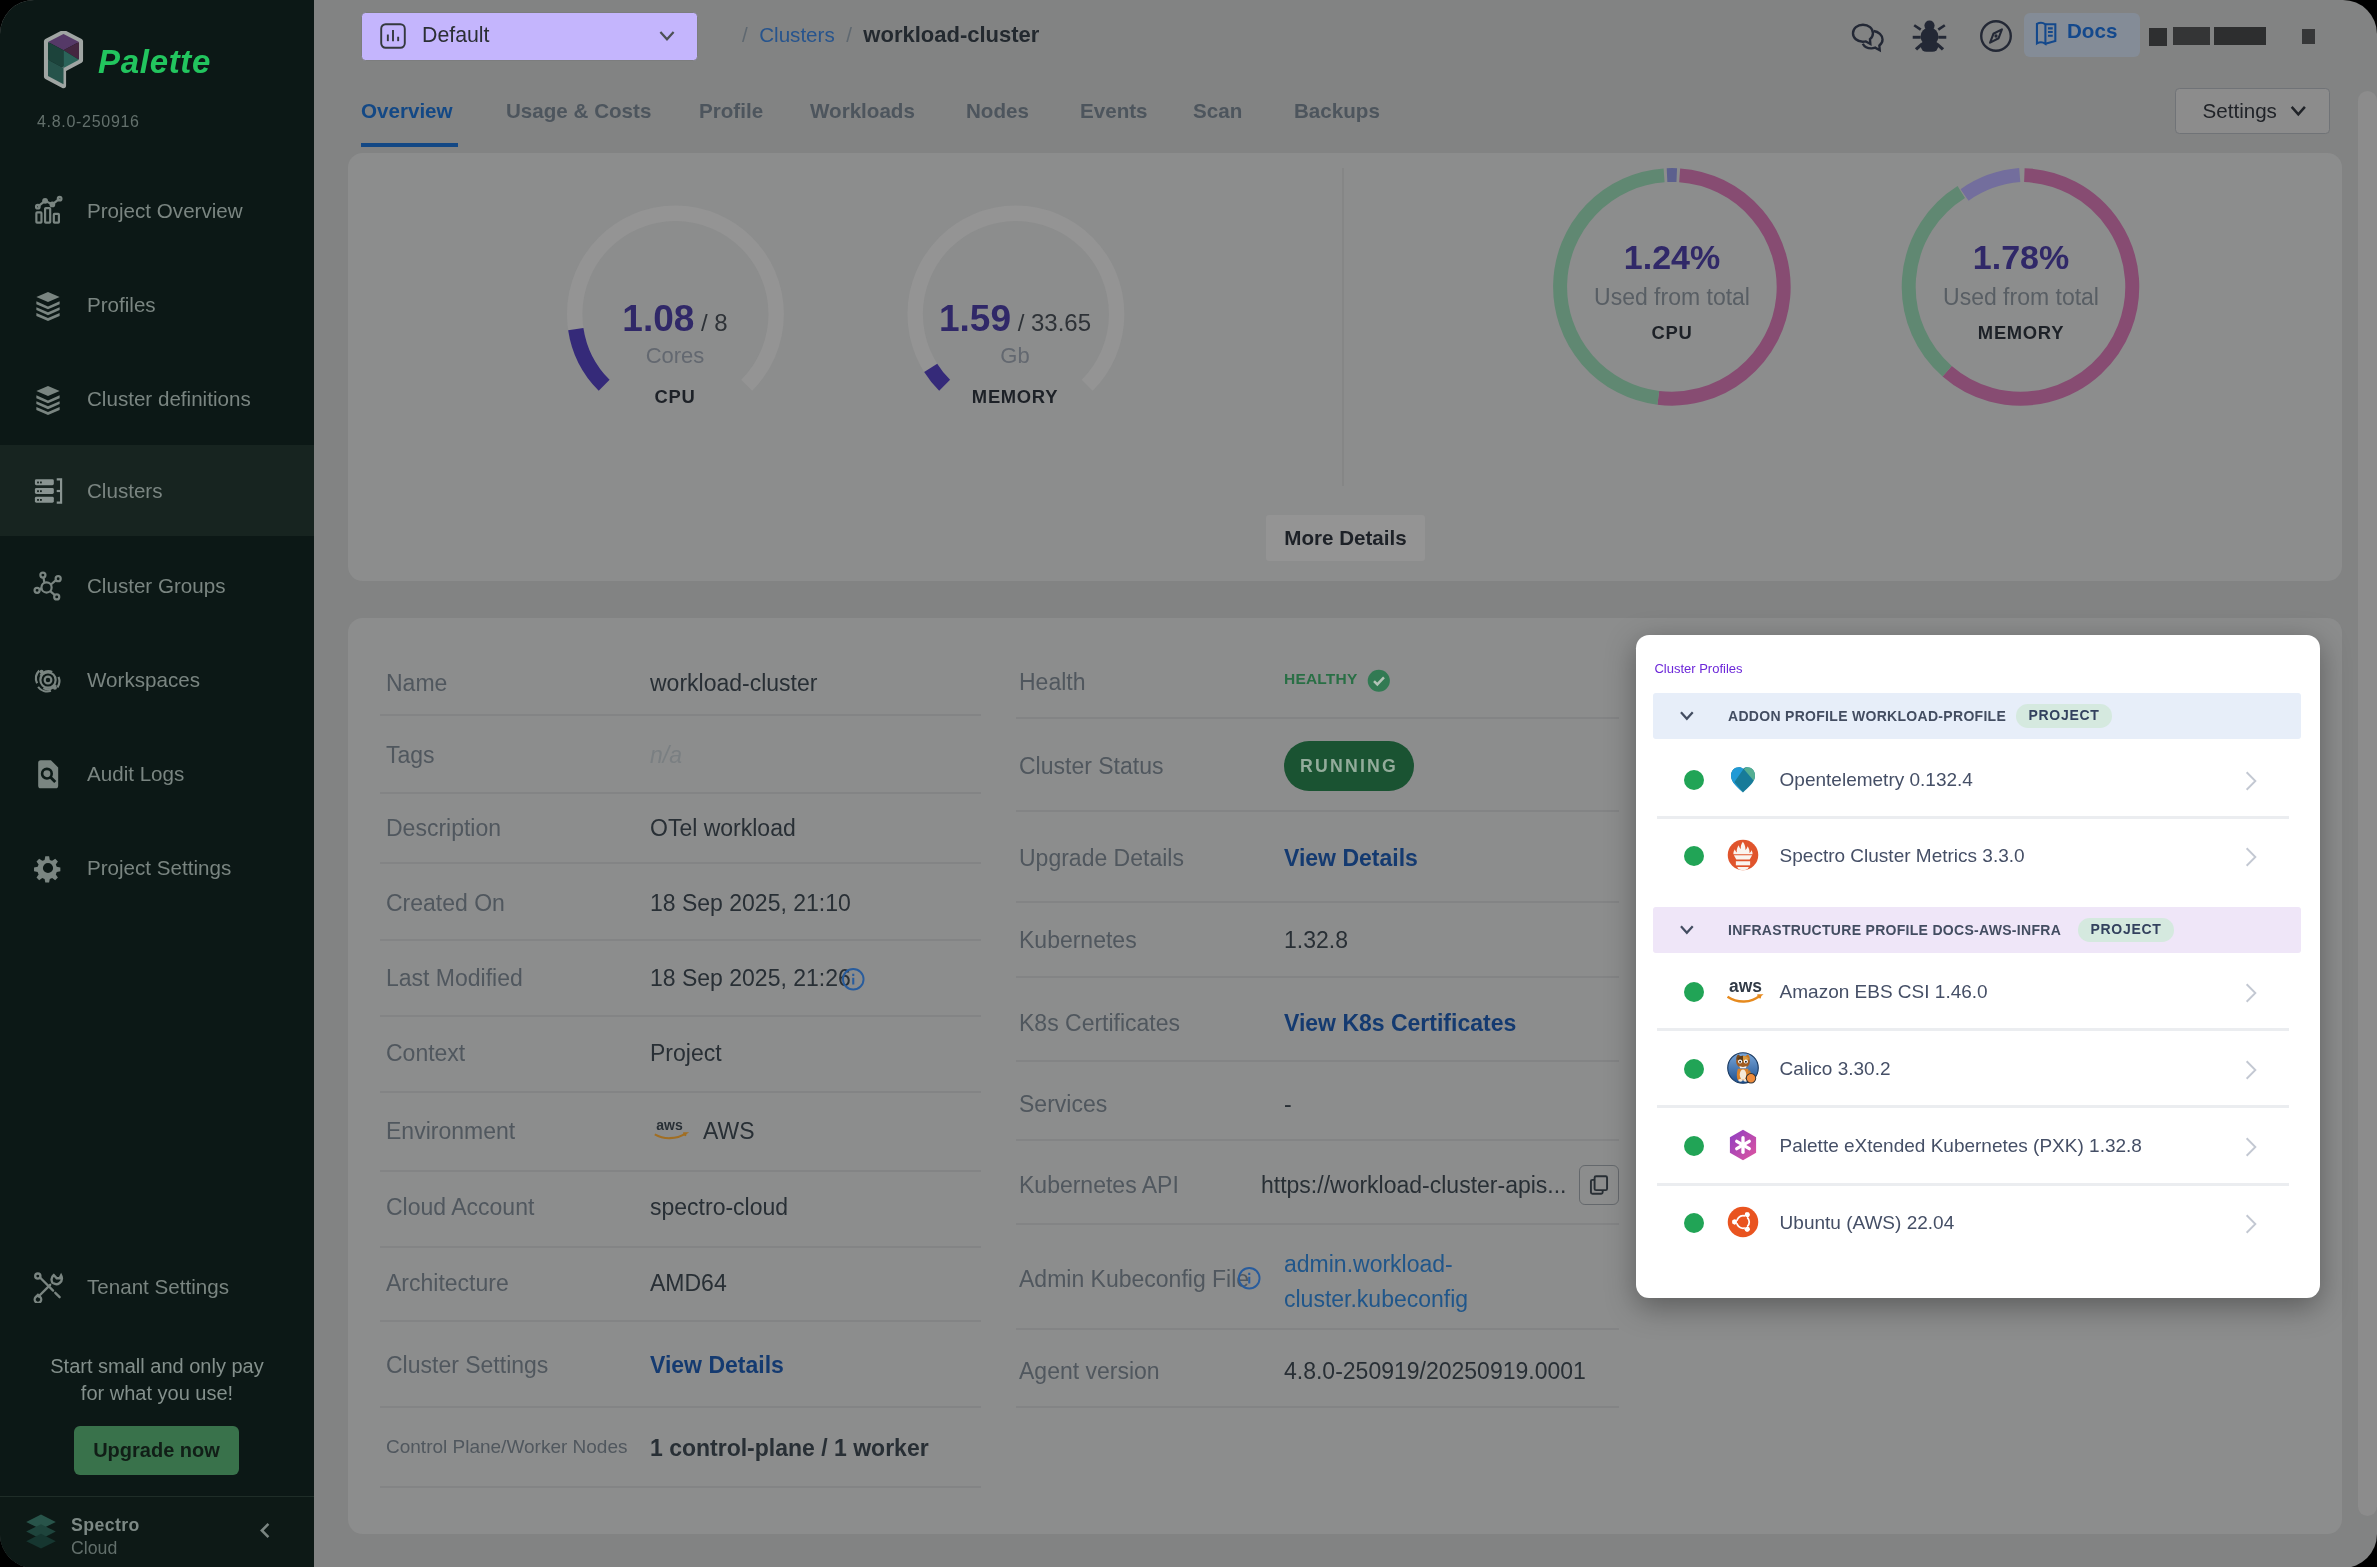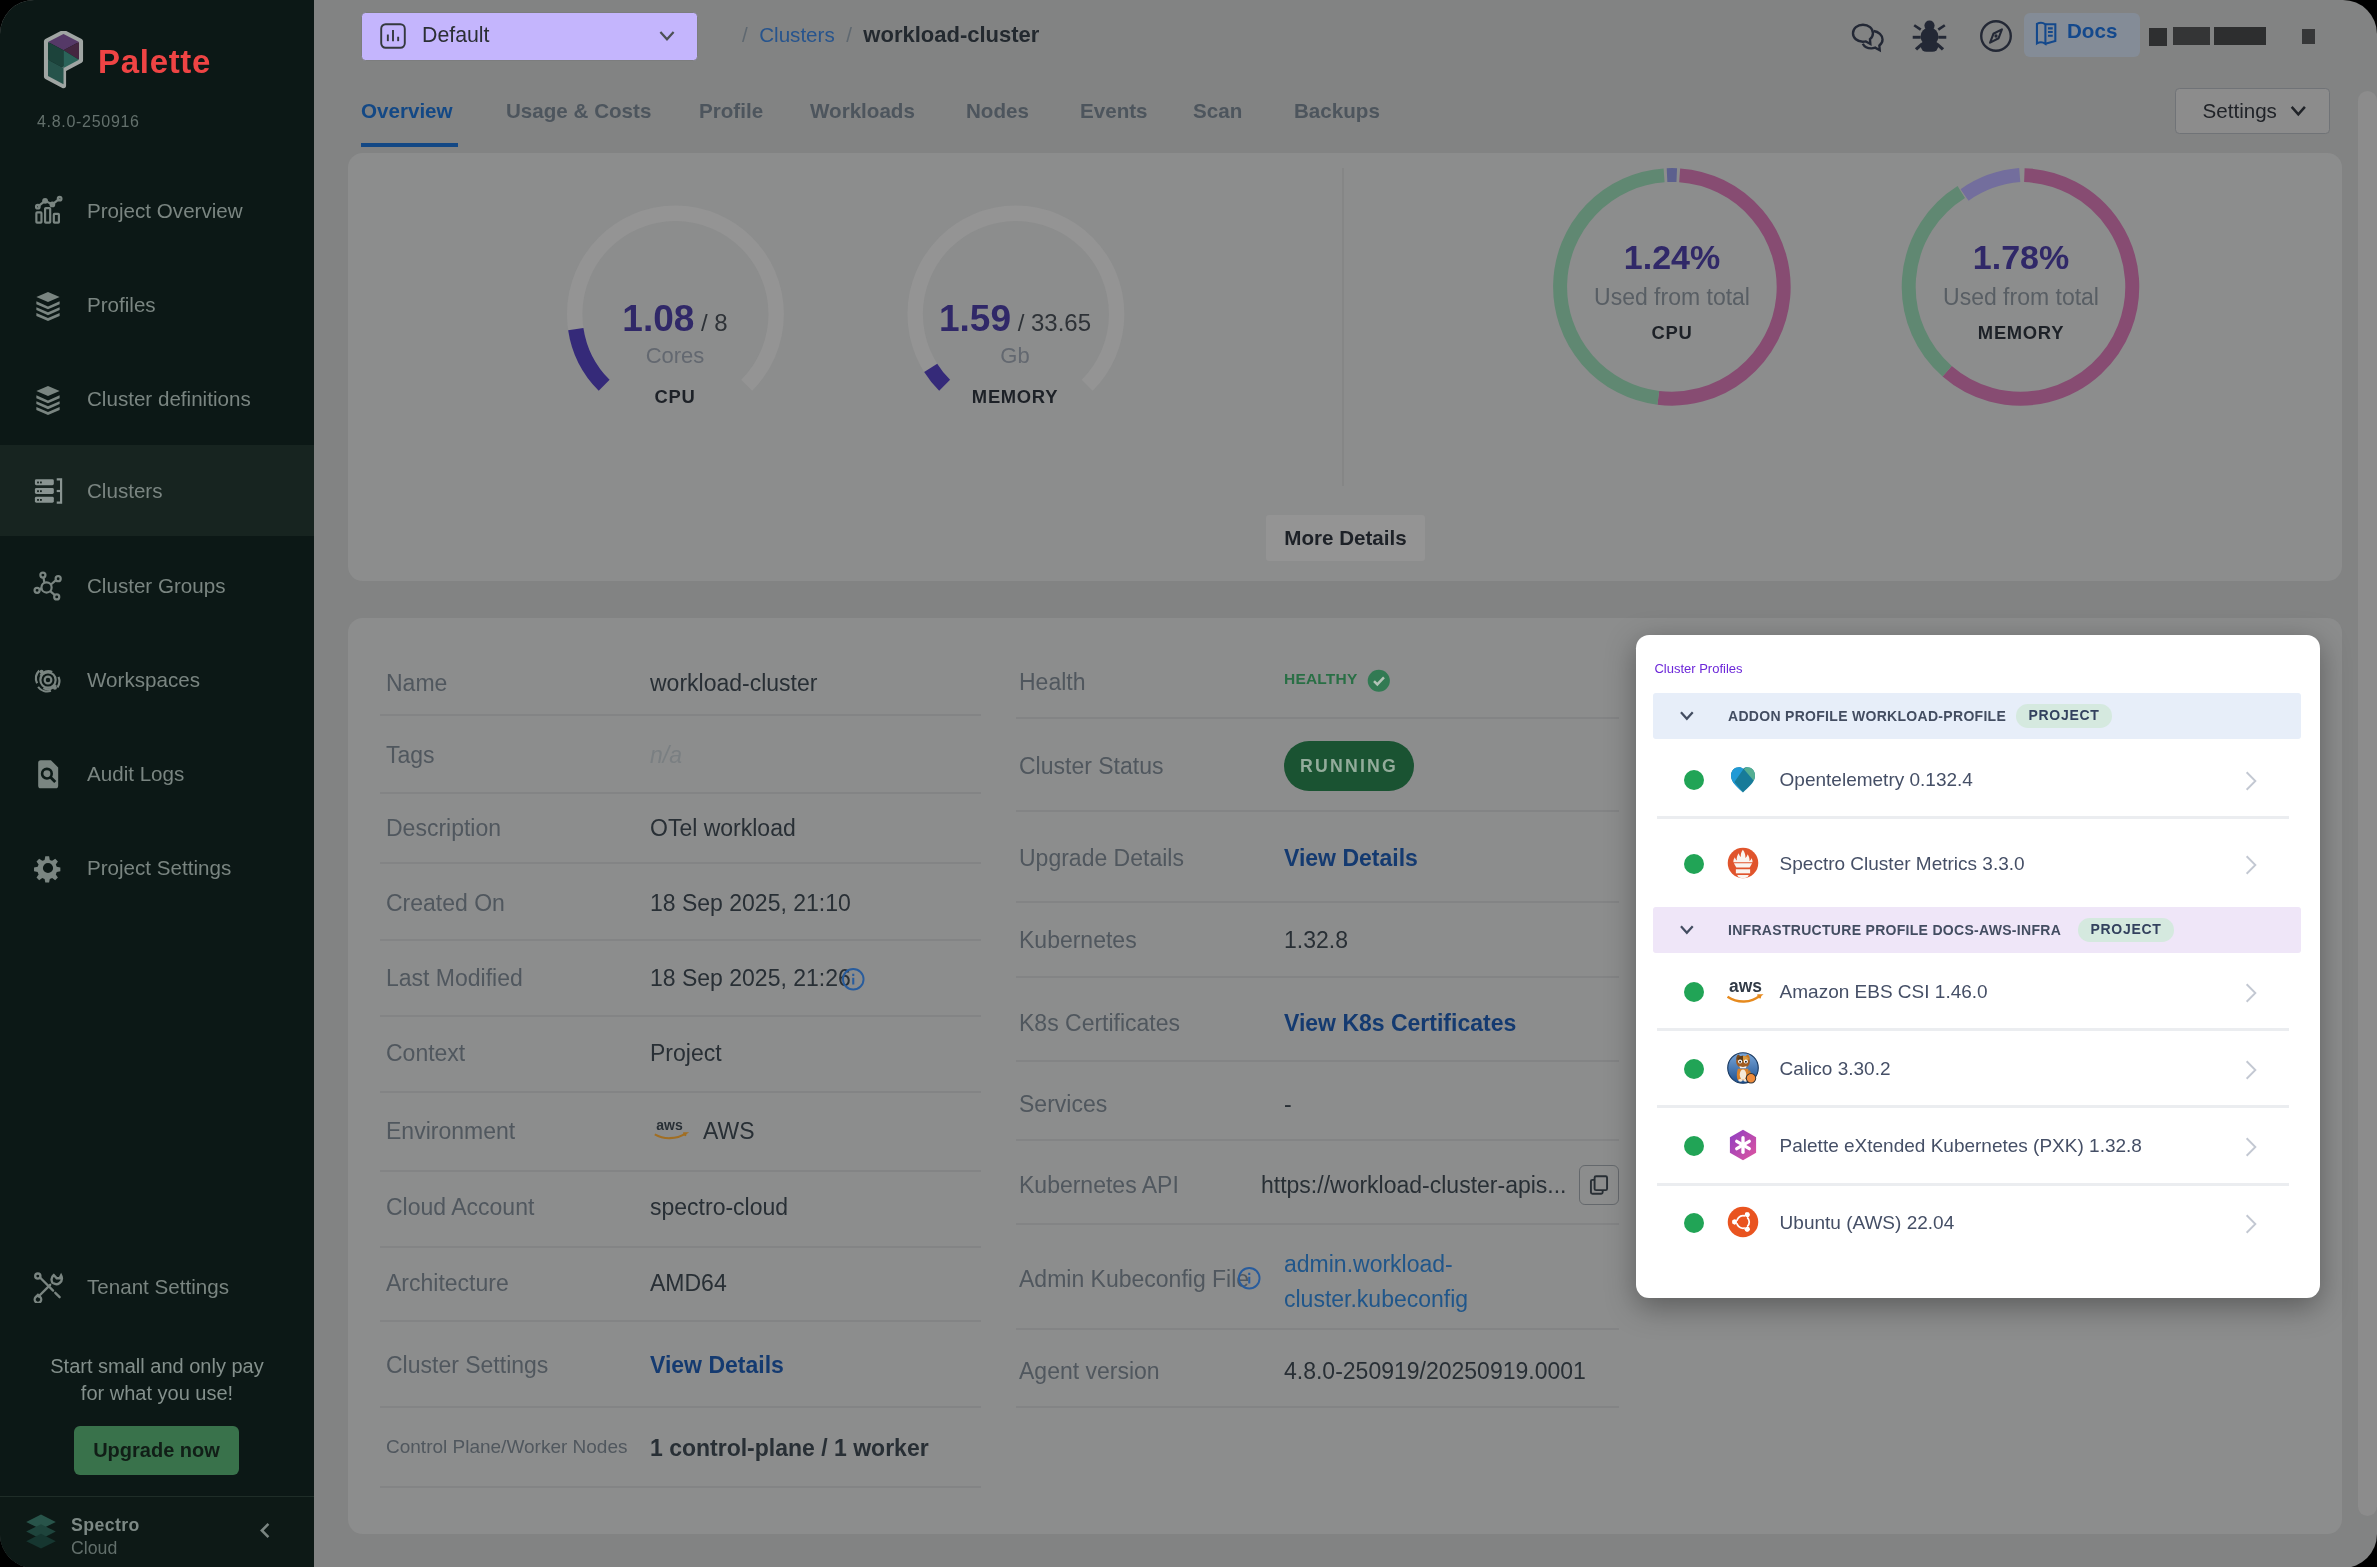--- a/index.html
+++ b/index.html
@@ -2,21 +2,21 @@
 <html style="font-size:11.8px"><head>
 <meta charset="utf-8">
 <style>
   * { margin:0; padding:0; box-sizing:border-box; }
   html,body { width:2377px; height:1568px; background:#000; font-family:"Liberation Sans", sans-serif; }
   .app { position:absolute; left:0; top:0; width:2377px; height:1568px; border-radius:34px; overflow:hidden; background:#828383; }
 
   
   .sidebar { position:absolute; left:0; top:0; width:314px; height:1568px; background:#0c1816; }
   .logo { position:absolute; left:42px; top:31px; }
-  .logotext { position:absolute; left:98px; top:43px; font-size:33px; font-weight:bold; color:#ef4444; letter-spacing:0.7px; }
+  .logotext { position:absolute; left:98px; top:43px; font-size:33px; font-weight:bold; color:#22c55e; letter-spacing:0.7px;font-style:italic; }
   .version { position:absolute; left:37px; top:113px; font-size:16px; color:#63706c; letter-spacing:0.7px; }
   .navitem { position:absolute; left:0; width:314px; height:91px; display:flex; align-items:center; color:#7a8581; font-size:20.6px; }
   .navitem .ic { position:absolute; left:32px; width:32px; height:32px; }
   .navitem .lb { position:absolute; left:87px; }
   .navitem.sel { background:#172420; }
   .promo { position:absolute; left:0; width:314px; text-align:center; color:#84908c; font-size:20px; line-height:27px; }
   .upbtn { position:absolute; left:74px; top:1426px; width:165px; height:49px; background:#39724b; border-radius:5.9px; color:#111e17; font-size:20px; font-weight:bold; display:flex; align-items:center; justify-content:center; }
   .footer { position:absolute; left:0; top:1496px; width:314px; height:72px; border-top:1.5px solid #1f2d28; background:#0d1916; }
   .sc1 { position:absolute; left:71px; top:1515px; font-size:17.7px; font-weight:bold; color:#7d8985; letter-spacing:0.4px; }
   .sc2 { position:absolute; left:71px; top:1538px; font-size:17.7px; color:#626f6b; }
@@ -410,21 +410,21 @@
         <path d="M22 40.5 C 16 34.5 5.5 27 5.5 17.5 C 5.5 10.7 10.3 6 16.6 6 C 19 6 21 6.9 22 8.4 C 23 6.9 25 6 27.4 6 C 33.7 6 38.5 10.7 38.5 17.5 C 38.5 27 28 34.5 22 40.5 Z" fill="#177b99"></path>
         <path d="M22 40.5 C 16 34.5 5.5 27 5.5 17.5 C 5.5 10.7 10.3 6 16.6 6 C 19.2 6 21.2 7 22.2 8.6 L 22.2 9 L 10.2 26 L 21.5 39.9 Z" fill="#209ad6"></path>
         <path d="M23.3 8.7 C 24.3 7 26.2 6 28.2 6 C 34 6 38.5 10.7 38.5 17.5 C 38.5 19.8 37.9 22.1 36.8 24.3 L 23.3 8.7 Z" fill="#54ae92"></path>
       </svg>
       <div class="ptxt">Opentelemetry 0.132.4</div>
       <svg class="rchev" width="16" height="22" viewBox="0 0 22 30">
           <path d="M5 3 L17 15 L5 27" fill="none" stroke="#c3c8d2" stroke-width="2.6"></path>
         </svg>
     </div>
     <div class="psep" style="top:181px;"></div>
-    <div class="prow" style="top:192px;height:74px;text-decoration:underline;">
+    <div class="prow" style="top:184px;height:74px;text-decoration:underline;">
       <div class="dot"></div>
       <svg class="picon" viewBox="0 0 44 44">
         <circle cx="22" cy="22" r="21" fill="#e0542c"></circle>
         <path d="M21.8 3.8 C 24.6 7.6 25.8 11.6 25.2 15 C 26.8 14 27.8 12.2 28.2 10 C 30.2 12.8 31.4 16 30.9 19.2 C 32.4 18.4 33.3 16.8 33.7 15 C 34.8 17 35.3 19 35.2 20.8 L 8.8 20.8 C 8.7 18.6 9.4 16.2 10.9 14.2 C 11.2 16 12.1 17.6 13.5 18.4 C 12.8 15 14 11.4 16.4 8.6 C 16.6 10.8 17.6 12.8 19.2 13.6 C 18.5 10.2 19.5 6.8 21.8 3.8 Z" fill="#faf4ef"></path>
         <path d="M9.5 22.3 L34.5 22.3 L31.2 28.2 L12.8 28.2 Z" fill="#faf4ef"></path>
         <rect x="12.2" y="30.6" width="19.6" height="5.6" fill="#faf4ef"></rect>
         <path d="M14 38.6 L30 38.6 C 29.2 41.6 26 43 22 43 C 18 43 14.8 41.6 14 38.6 Z" fill="#faf4ef"></path>
         </svg>
       <div class="ptxt">Spectro Cluster Metrics 3.3.0</div>
       <svg class="rchev" width="16" height="22" viewBox="0 0 22 30">

